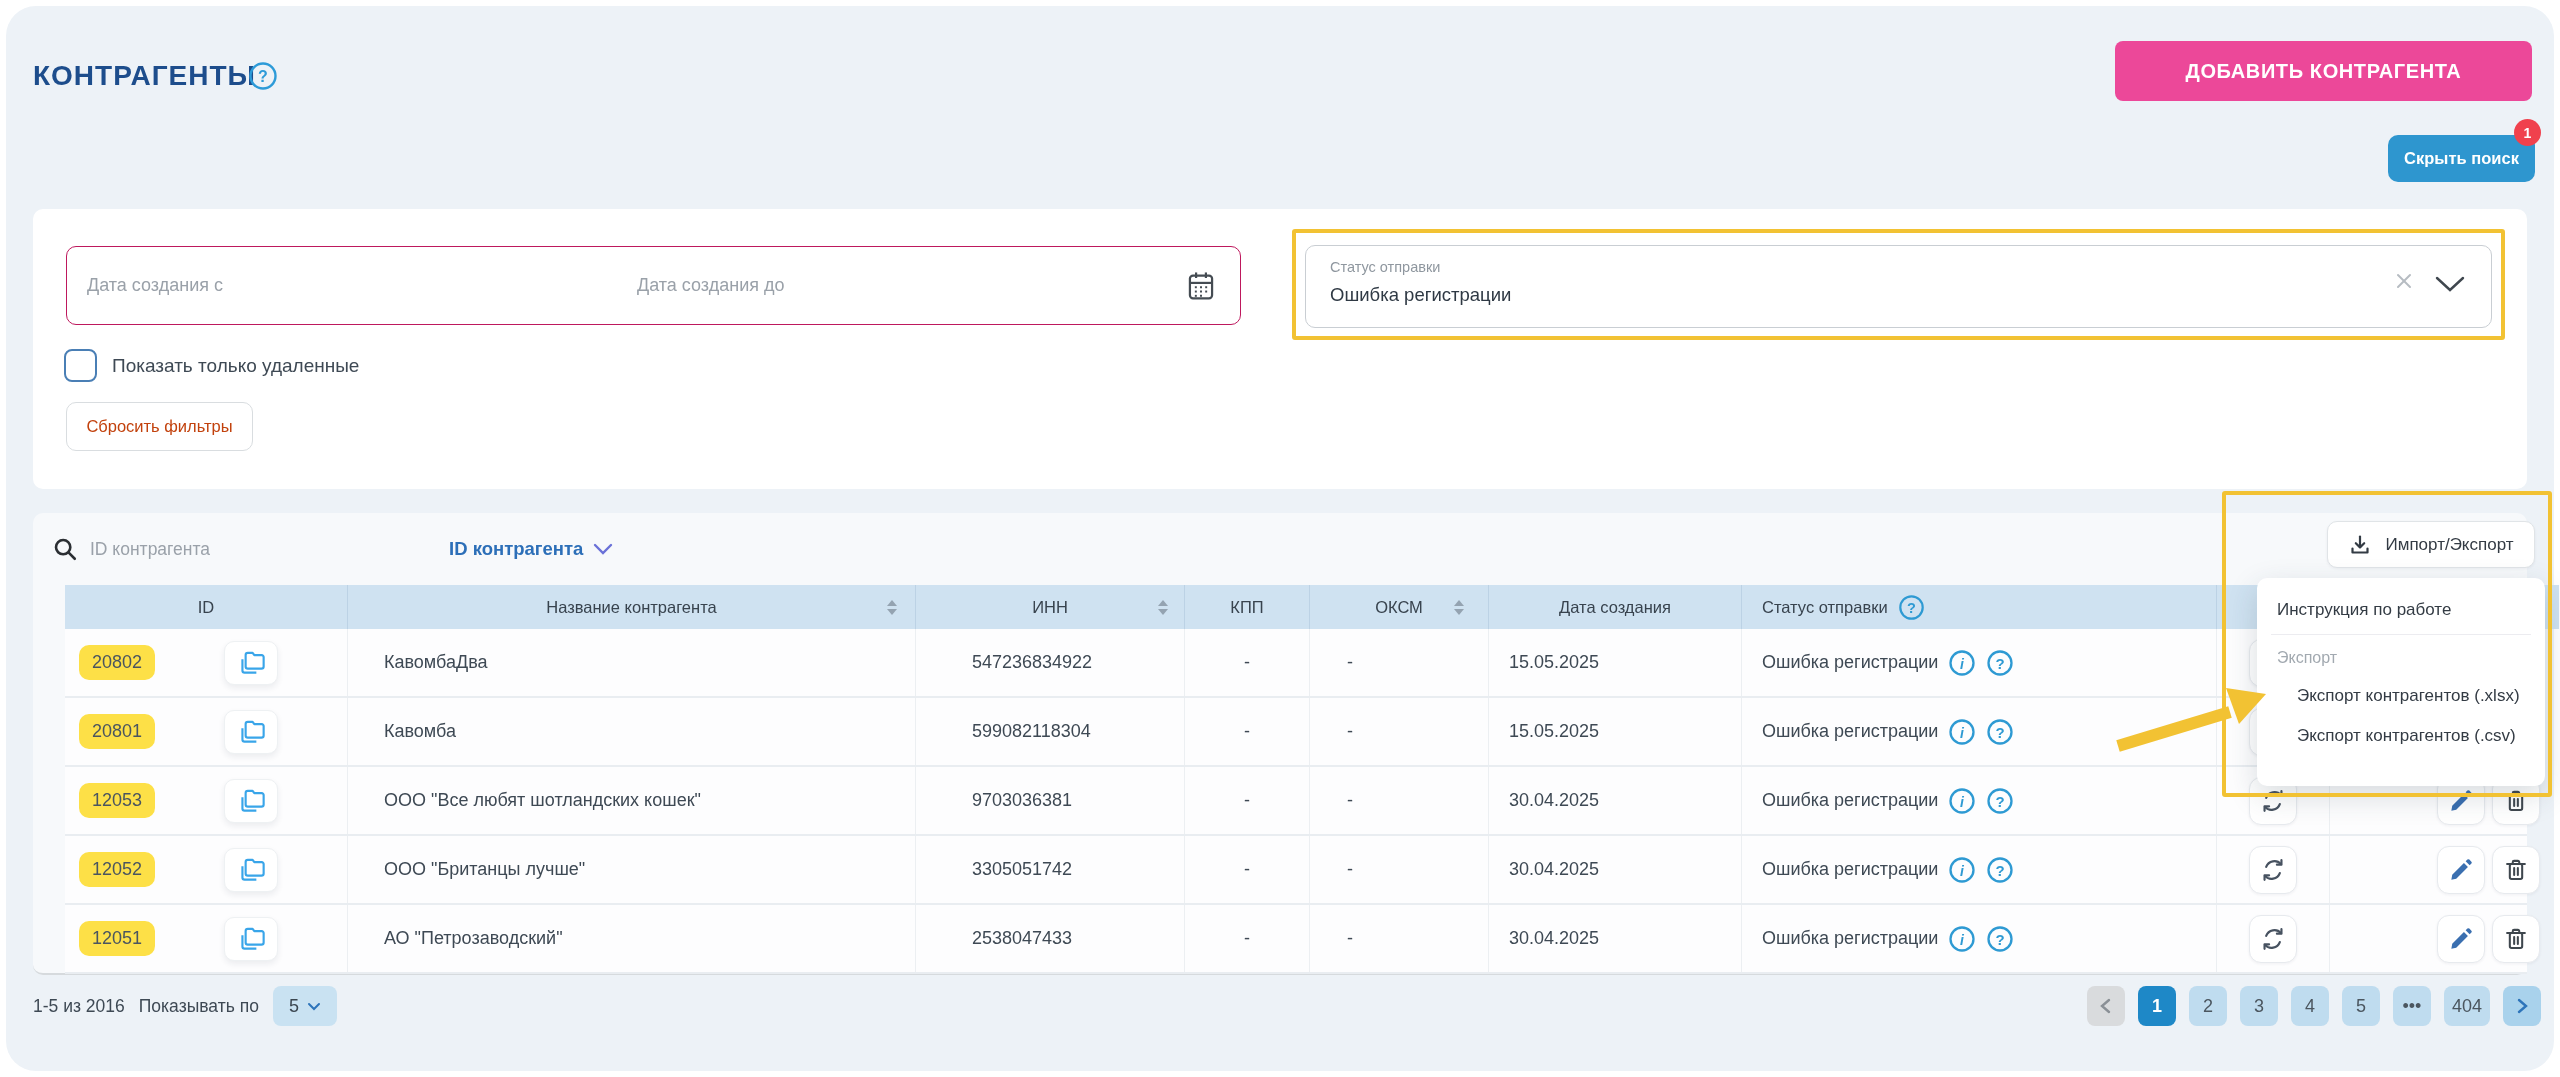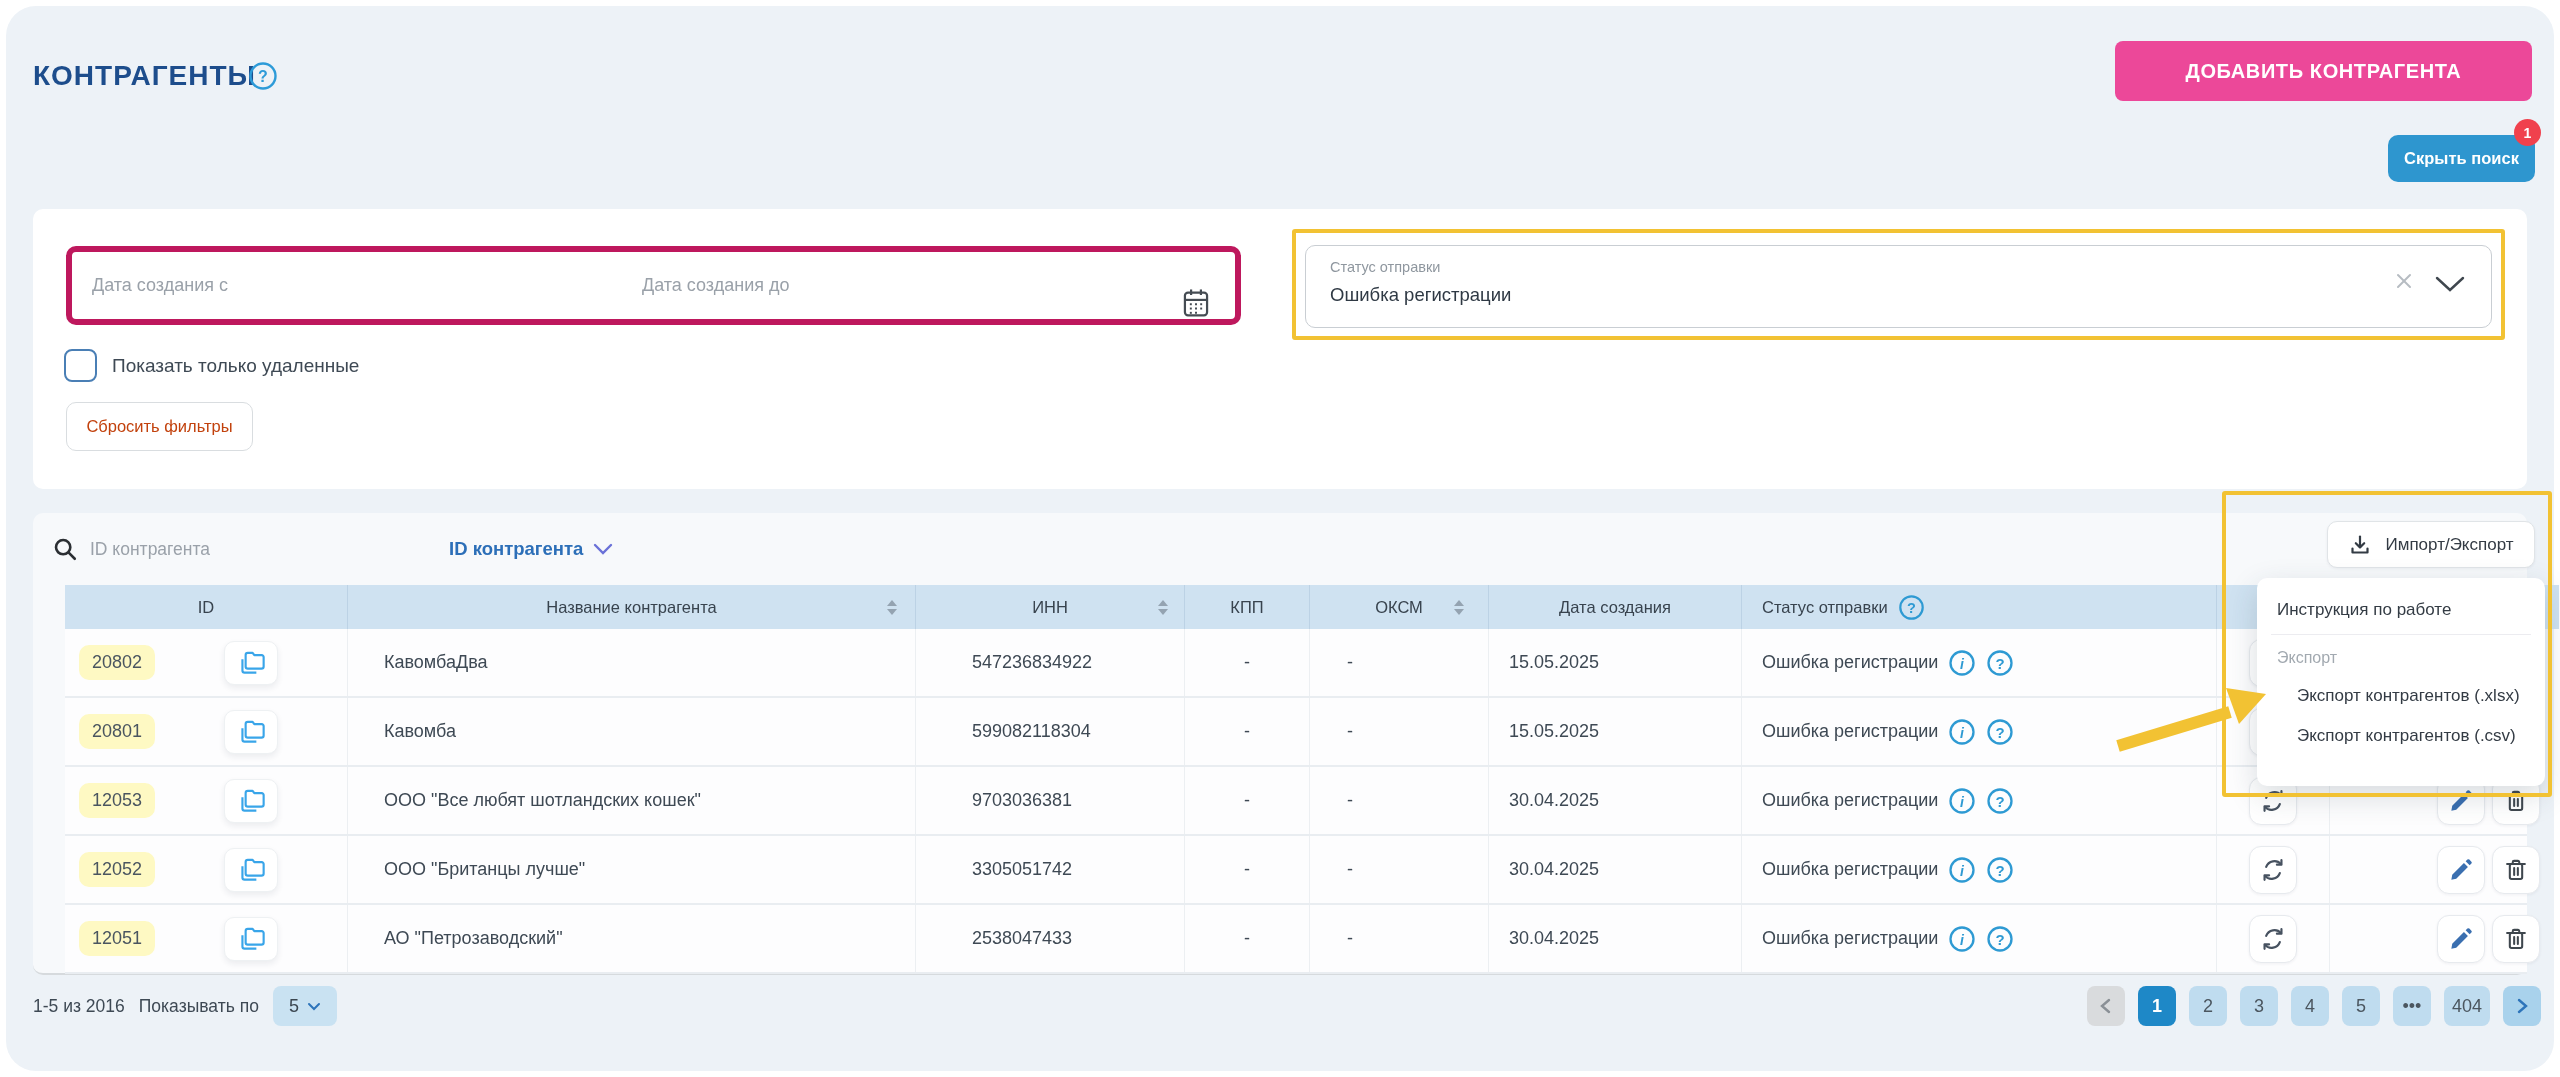--- a/index.html
+++ b/index.html
@@ -15,22 +15,22 @@
   .help-icon { left:248px; top:61px; }
   .add-btn { left:2115px; top:41px; width:417px; height:60px; background:#ec4899; color:#fff;
              border-radius:8px; font-size:20px; font-weight:600; letter-spacing:.6px; }
   .hide-search-btn { left:2388px; top:135px; width:147px; height:47px; background:#2e96cf; color:#fff;
              border-radius:10px; font-size:16.5px; font-weight:600; }
   .badge { left:2514px; top:119px; width:27px; height:27px; border-radius:50%; background:#f0414d; color:#fff;
            font-size:14px; font-weight:bold; display:flex; align-items:center; justify-content:center; z-index:5; }
 
   
   .filter-card { left:33px; top:209px; width:2494px; height:280px; background:#ffffff; border-radius:10px; }
-  .date-field { left:66px; top:246px; width:1175px; height:79px; border:6px solid #be185d; border-radius:10px;
-                background:#fff; display:flex; align-items:flex-end; }
+  .date-field { left:66px; top:246px; width:1175px; height:79px; border:1px solid #be185d; border-radius:10px;
+                background:#fff; display:flex; align-items:center; }
   .date-field input { border:none; outline:none; font-size:18px; color:#3e4954; background:transparent; height:100%; }
   .date-field input::placeholder { color:#9aa1a9; }
   .date-from { width:570px; padding-left:20px; }
   .date-to   { width:520px; }
   .cal-icon { margin-left:auto; margin-right:24px; display:flex; }
 
   .status-combo { left:1305px; top:245px; width:1187px; height:83px; border:1px solid #c9ced3; border-radius:10px;
                   background:#fff; cursor:pointer; }
   .status-combo .lbl { position:absolute; left:24px; top:13px; font-size:14.5px; color:#8f979f; }
   .status-combo .val { position:absolute; left:24px; top:38px; font-size:18.5px; color:#2f3944; }
@@ -71,21 +71,21 @@
   .sort i { display:block; width:0; height:0; border-left:5px solid transparent; border-right:5px solid transparent; }
   .sort .up { border-bottom:6px solid #94a3b1; }
   .sort .dn { border-top:6px solid #94a3b1; }
   .sort-name { right:18px; } .sort-inn { right:16px; } .sort-oksm { right:24px; }
 
   .tbody { left:33px; top:629px; width:2494px; z-index:2; }
   .trow { height:69px; background:#fdfdfe; border-bottom:2px solid #e9edf1; }
   .cell { display:flex; align-items:center; font-size:18px; color:#3e4954; border-right:1px solid #eceff2; overflow:hidden; }
   .cell:last-child { border-right:none; }
   .c-id { padding-left:14px; }
-  .id-pill { background:#fef9c3; border-radius:10px; padding:7px 13px; font-size:18px; color:#4a5560; }
+  .id-pill { background:#fde047; border-radius:10px; padding:7px 13px; font-size:18px; color:#4a5560; }
   .copy-btn { margin:0 auto; width:54px; height:44px; background:#fff; border:1px solid #eef1f3; border-radius:10px;
               box-shadow:0 3px 6px rgba(30,40,60,.08); display:flex; align-items:center; justify-content:center; }
   .c-name { padding-left:36px; } .c-inn { padding-left:56px; } .c-kpp { justify-content:center; }
   .c-oksm { padding-left:37px; } .c-date { padding-left:20px; }
   .c-status { padding-left:20px; gap:10px; }
   .c-refresh { justify-content:center; }
   .c-actions { justify-content:flex-end; padding-right:19px; gap:7px; }
   .act-btn { width:48px; height:48px; background:#fff; border:1px solid #e7eaee; border-radius:12px;
              box-shadow:0 1px 3px rgba(30,40,60,.06); display:flex; align-items:center; justify-content:center; }
 

